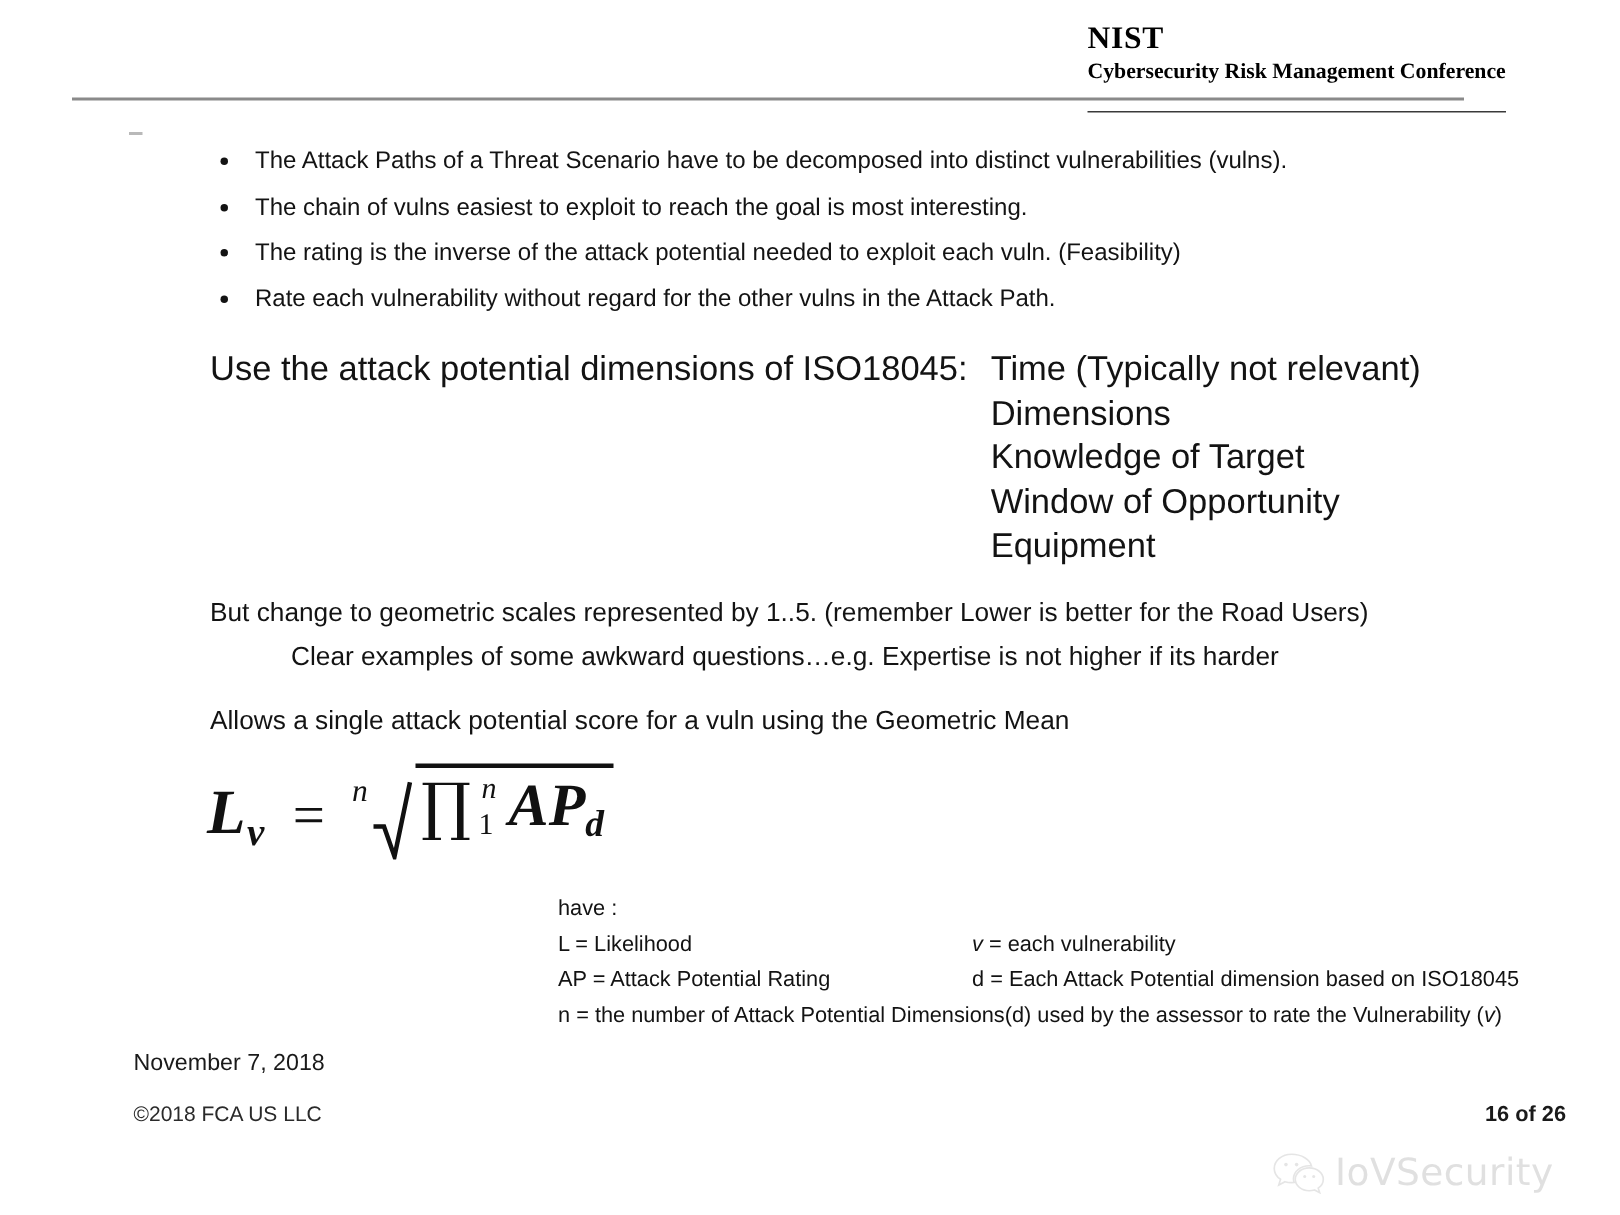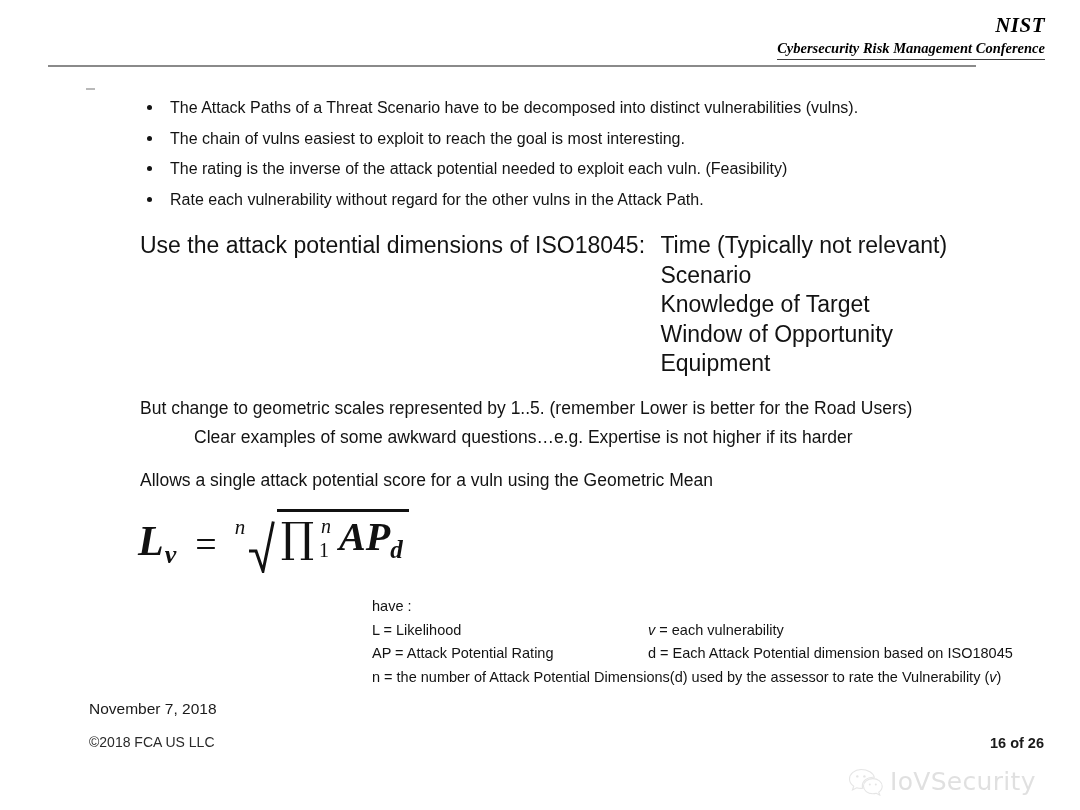--- a/index.html
+++ b/index.html
@@ -32,42 +32,41 @@
     font-size: 31px;
     line-height: 38px;
     color: #101010;
     white-space: nowrap;
     letter-spacing: 0.2px;
   }
   .nist-block {
     position: absolute;
     right: 35px;
     top: 14px;
-    text-align: right;
+    text-align: left;
     width: 320px;
-    font-style: italic;
   }
   .nist-name {
     font-family: "Liberation Serif", serif;
     font-weight: bold;
     font-size: 21px;
     line-height: 22px;
     color: #000;
     letter-spacing: 0.5px;
   }
   .nist-sub {
     font-family: "Liberation Serif", serif;
     font-weight: bold;
     font-size: 14.5px;
     line-height: 20px;
     color: #000;
     white-space: nowrap;
     display: inline-block;
     border-bottom: 1.5px solid #3a3a3a;
-    padding-bottom: 1px;
+    padding-bottom: 16px;
     margin-top: 2px;
   }
   .header-rule {
     position: absolute;
     left: 48px;
     top: 65px;
     width: 928px;
     height: 2px;
     background: #8a8a8a;
   }
@@ -347,21 +346,21 @@
     <div class="bullet-row">
       <span class="bullet-dot"></span>
       <span>Rate each vulnerability without regard for the other vulns in the Attack Path.</span>
     </div>
   </div>
 
   <div class="iso-block">
     <span class="iso-lead">Use the attack potential dimensions of ISO18045:</span>
     <span class="iso-list">
       <div class="iso-item">Time (Typically not relevant)</div>
-      <div class="iso-item">Scenario</div>
+      <div class="iso-item">Dimensions</div>
       <div class="iso-item">Knowledge of Target</div>
       <div class="iso-item">Window of Opportunity</div>
       <div class="iso-item">Equipment</div>
     </span>
   </div>
 
   <div class="geo-block">
     <div>But change to geometric scales represented by 1..5.  (remember Lower is better for the Road Users)</div>
     <div class="geo-indent">Clear examples of some awkward questions…e.g. Expertise is not higher if its harder</div>
   </div>

